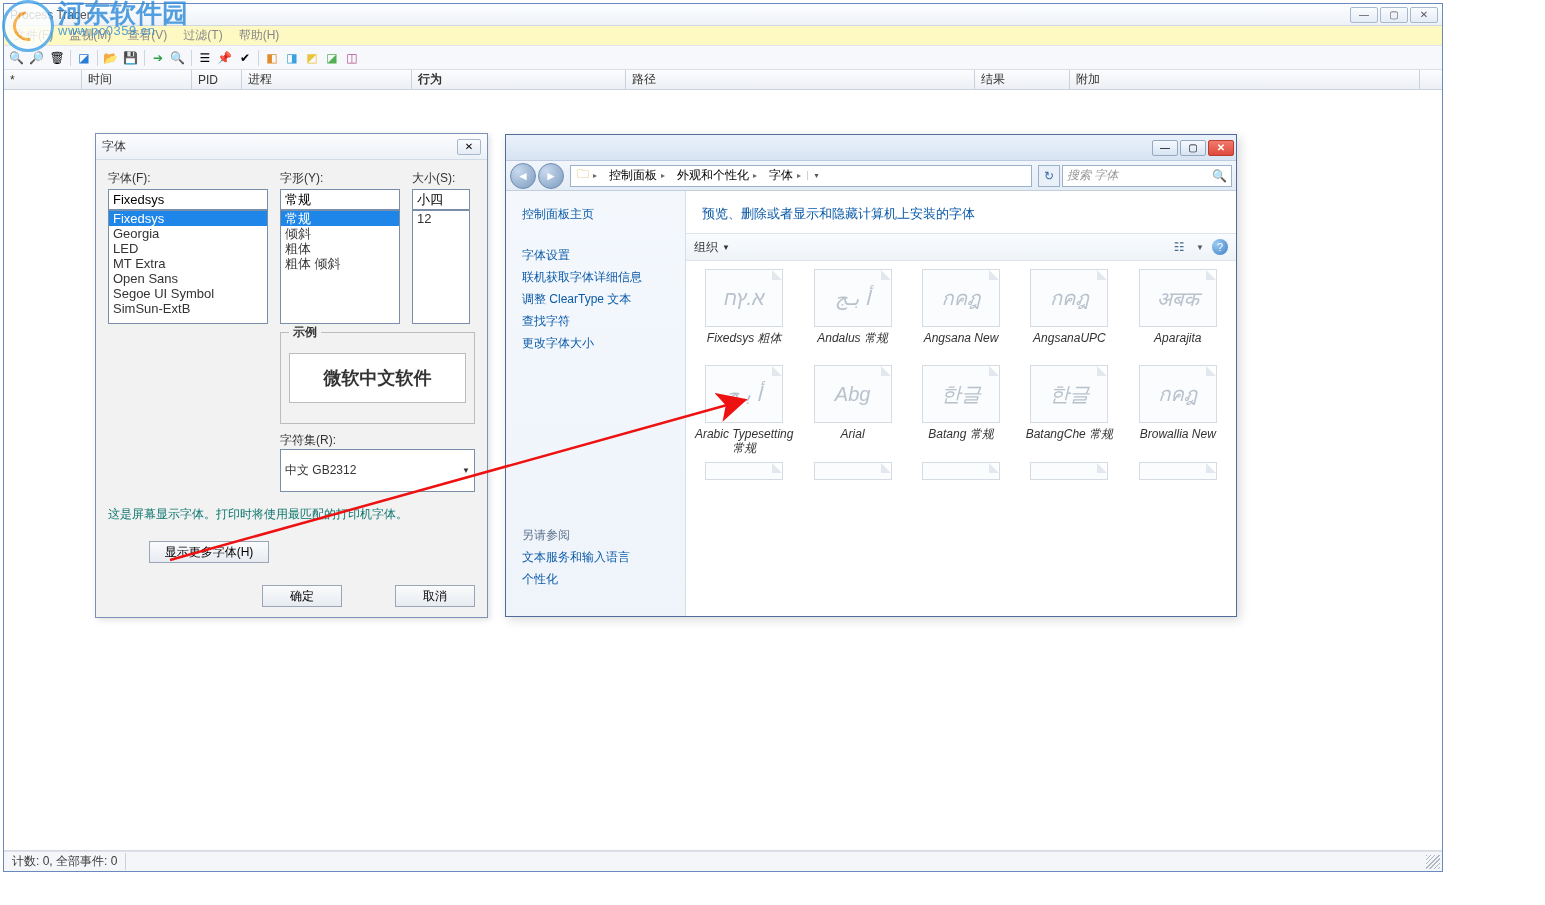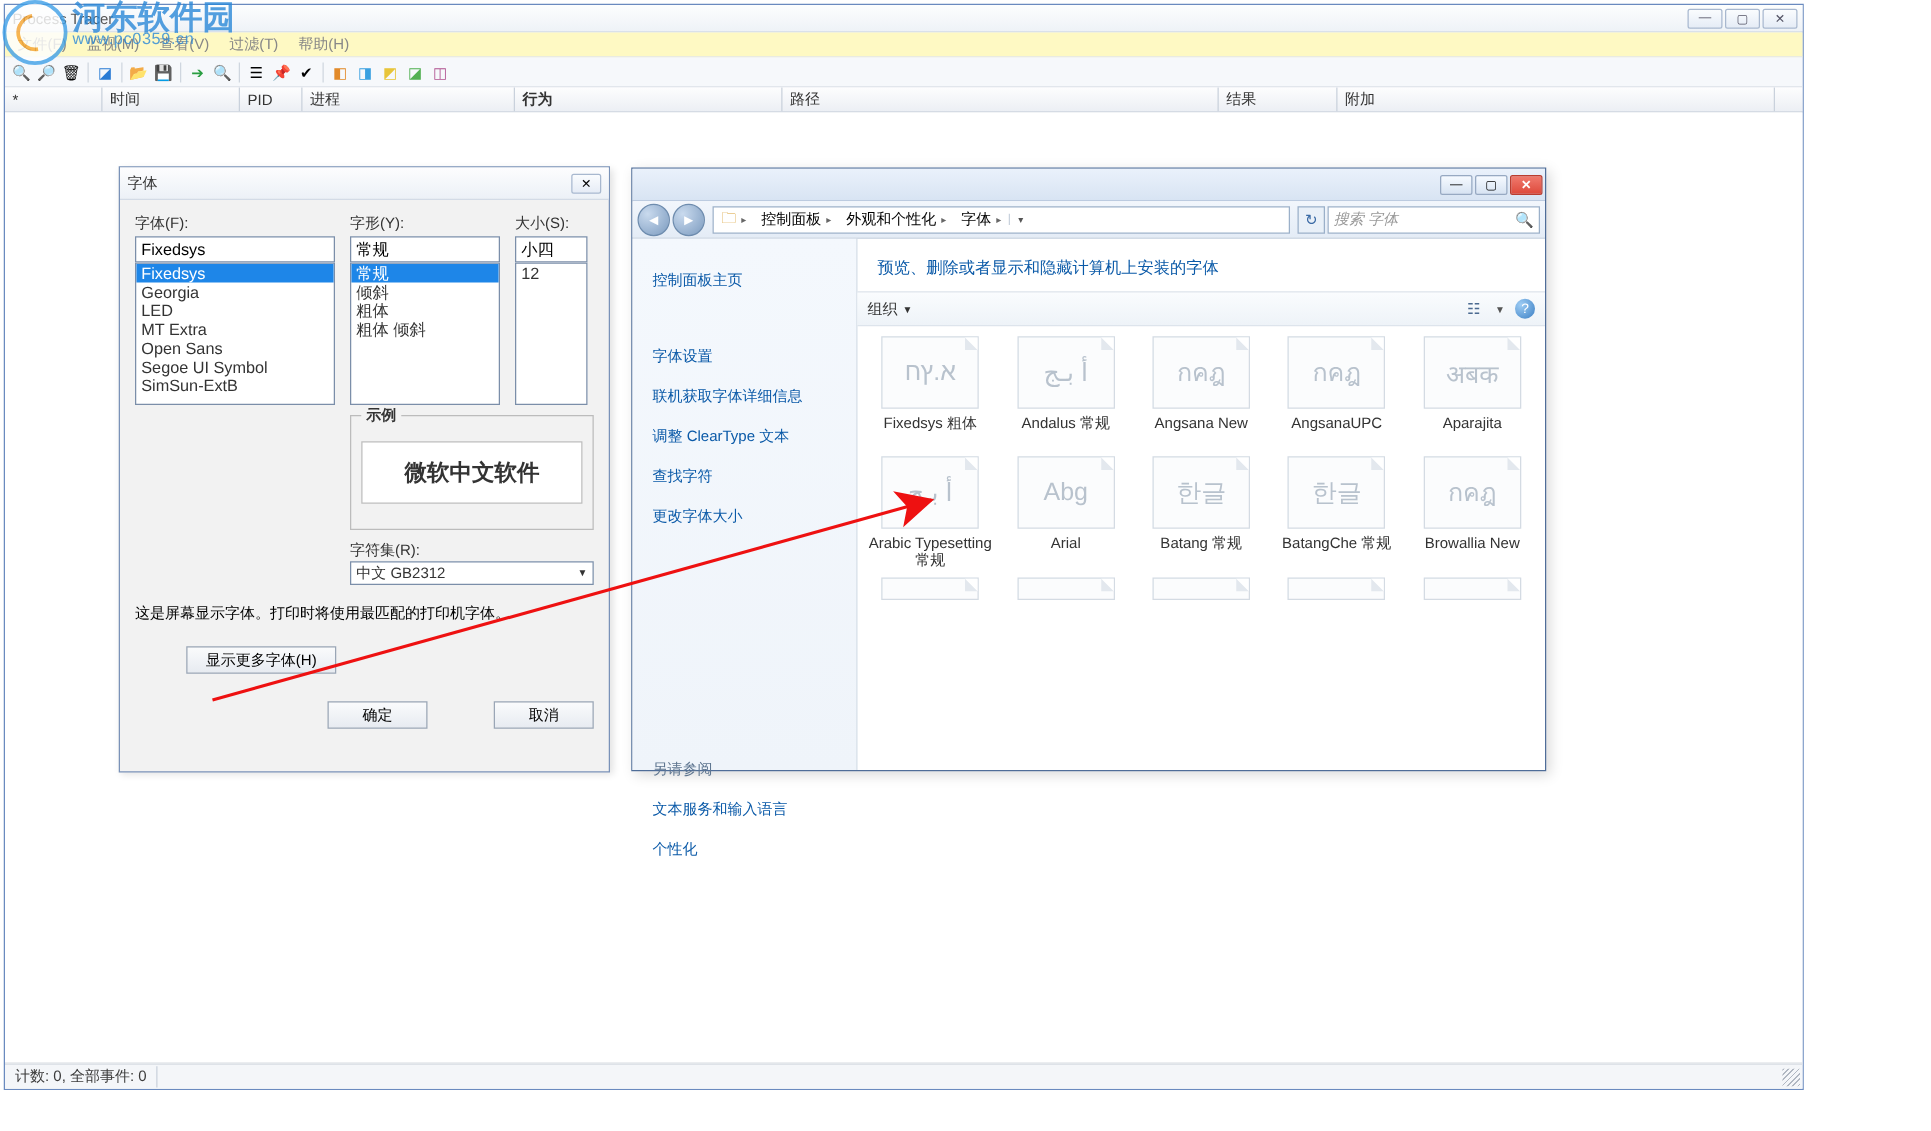--- a/index.html
+++ b/index.html
@@ -42,56 +42,56 @@
 .txt-input { width: 100%; border: 1px solid #7b8ea9; padding: 2px 4px; font-size: 13px; background: #fff; }
 .list-box { border: 1px solid #7b8ea9; background: #fff; overflow-y: scroll; font-size: 13px; }
 .list-box::-webkit-scrollbar { width: 16px; }
 .list-box::-webkit-scrollbar-track { background: #f0f0f0; border-left: 1px solid #d8d8d8; }
 .list-box::-webkit-scrollbar-thumb { background: #cdcdcd; border: 1px solid #b0b0b0; }
 .list-item { padding: 0 4px; line-height: 15px; cursor: pointer; white-space: nowrap; }
 .list-item.sel { background: #1e86e8; color: #fff; }
 .fieldset { border: 1px solid #bcbcbc; padding: 20px 8px; margin: 8px 0; position: relative; font-weight: bold; }
 .fieldset .legend { position: absolute; top: -9px; left: 8px; background: #f2f2f2; padding: 0 4px; font-size: 12px; }
 .sample-box { border: 1px solid #bcbcbc; background: #fff; height: 50px; display: flex; align-items: center; justify-content: center; font-size: 18px; font-family: SimSun, serif; }
-.combo { border: 1px solid #7b8ea9; background: #fff; padding: 0 4px; display: flex; align-items: center; justify-content: space-between; cursor: pointer; gap: 36px; }
+.combo { border: 1px solid #7b8ea9; background: #fff; padding: 12px 4px; display: flex; align-items: center; justify-content: space-between; cursor: pointer; gap: 36px; }
 .combo .arr { font-size: 8px; }
-.dlg-note { font-size: 12px; color: #000000; margin: 14px 0 18px; }
+.dlg-note { font-size: 12px; color: #0f766e; margin: 14px 0 18px; }
 .dlg-btn { min-width: 80px; height: 22px; border: 1px solid #9aa6b6; background: linear-gradient(#fafbfc,#e7ebf1); cursor: pointer; font-size: 12px; margin-left: 41px; }
 .dlg-btns { display: flex; gap: 12px; justify-content: flex-end; margin-top: 22px; }
 
 
 .explorer { position: absolute; left: 505px; top: 134px; width: 732px; height: 483px; background: #fff; border: 1px solid #4f6d98; box-shadow: 3px 3px 10px rgba(0,0,0,.15); }
 .exp-titlebar { height: 26px; background: linear-gradient(#eaf1fb,#d8e4f3); border-bottom: 1px solid #bccbe0; display: flex; justify-content: flex-end; align-items: center; padding: 0 2px; }
 .exp-win-btn { width: 26px; height: 16px; margin-left: 2px; border: 1px solid #97a9c2; border-radius: 2px; background: linear-gradient(#f6faff,#d7e3f2); display: flex; align-items: center; justify-content: center; font-size: 10px; cursor: pointer; }
 .exp-win-btn.close { background: linear-gradient(#f07a6e,#de4a3c); border-color: #b93d30; color: #fff; font-weight: bold; }
 .exp-nav { height: 30px; background: linear-gradient(#f2f6fc,#e4ecf6); border-bottom: 1px solid #c3cfde; display: flex; align-items: center; padding: 0 4px; gap: 2px; }
 .nav-round { width: 26px; height: 26px; border-radius: 50%; background: radial-gradient(circle at 30% 30%,#c9daee,#7c9bbf); border: 1px solid #6e8cae; display: flex; align-items: center; justify-content: center; color: #fff; font-size: 12px; cursor: pointer; }
 .addr-bar { flex: 1; height: 22px; border: 1px solid #9bb0c9; background: #fff; display: flex; align-items: center; margin: 0 4px; font-size: 12px; }
 .addr-seg { padding: 0 6px; display: flex; align-items: center; gap: 4px; }
 .addr-seg .tri { font-size: 8px; color: #666; }
 .addr-drop { width: 18px; border-left: 1px solid #c9d2dd; text-align: center; cursor: pointer; font-size: 8px; color: #555; }
 .refresh-btn { width: 22px; height: 22px; border: 1px solid #9bb0c9; background: #e9f0f8; display: flex; align-items: center; justify-content: center; color: #3a6aa5; cursor: pointer; }
 .search-bar { width: 170px; height: 22px; border: 1px solid #9bb0c9; background: #fff; display: flex; align-items: center; padding: 0 4px; color: #999; font-style: italic; }
 .search-bar .mag { margin-left: auto; color: #4e76a7; font-style: normal; }
 
 .exp-body { display: flex; height: calc(100% - 56px); }
 .exp-side { width: 180px; background: linear-gradient(#f4f8fd,#eff4fa); border-right: 1px solid #d4dde8; padding: 10px 0 10px 16px; font-size: 12px; }
-.exp-side a { display: block; color: #0b5aa8; text-decoration: none; margin: 15px 0; cursor: pointer; }
+.exp-side a { display: block; color: #0b5aa8; text-decoration: none; margin: 5px 0; cursor: pointer; }
 .exp-side .sep { height: 14px; }
 .exp-side .grp-head { color: #5f7690; margin-bottom: 4px; }
 .exp-main { flex: 1; display: flex; flex-direction: column; position: relative; }
 .exp-heading { padding: 14px 16px 10px; color: #0b5aa8; font-size: 13px; }
 .exp-toolbar { height: 28px; border-top: 1px solid #dde4ec; border-bottom: 1px solid #dde4ec; background: linear-gradient(#fafcfe,#eef3f8); display: flex; align-items: center; padding: 0 8px; font-size: 12px; }
 .org-btn { display: flex; align-items: center; gap: 4px; cursor: pointer; color: #333; }
 .org-btn .tri { font-size: 8px; }
 .exp-toolbar .right { margin-left: auto; display: flex; align-items: center; gap: 8px; }
 .exp-toolbar .ico { width: 18px; height: 18px; display: flex; align-items: center; justify-content: center; border: 1px solid transparent; cursor: pointer; color: #4b6a91; }
 .help-ico { width: 16px; height: 16px; border-radius: 50%; background: radial-gradient(circle at 30% 30%,#9dccf4,#3b7fc4); color: #fff; font-size: 11px; display: flex; align-items: center; justify-content: center; cursor: pointer; }
 .font-grid { flex: 1; overflow: hidden; padding: 8px 6px; display: grid; grid-template-columns: repeat(5,1fr); gap: 6px 4px; align-content: start; }
-.font-tile { text-align: center; font-size: 12px; color: #333; cursor: pointer; }
+.font-tile { text-align: center; font-size: 12px; color: #333; cursor: pointer; font-style: italic; }
 .tile-thumb { width: 78px; height: 58px; margin: 0 auto 4px; border: 1px solid #d4dbe3; background: #fbfcfd; position: relative; display: flex; align-items: center; justify-content: center; color: #b8c2cd; font-size: 20px; }
 .tile-thumb::before { content: ""; position: absolute; top: -3px; right: -3px; width: 78px; height: 58px; border: 1px solid #e2e7ec; background: #fefefe; z-index: -1; }
 .tile-thumb.fold::after { content: ""; position: absolute; top: 0; right: 0; border-width: 0 10px 10px 0; border-style: solid; border-color: #fff #fff #e3e8ee #e3e8ee; }
 .tile-label { line-height: 1.2; min-height: 28px; }
 .exp-status { height: 42px; border-top: 1px solid #dde4ec; background: linear-gradient(#f8fafd,#eef3f8); display: flex; align-items: center; padding: 0 10px; font-size: 12px; color: #444; gap: 12px; }
 .fonts-ico { width: 32px; height: 32px; background: linear-gradient(#fbe7a1,#e9bf52); border: 1px solid #d6ab3e; position: relative; display: flex; align-items: flex-end; justify-content: center; }
 .fonts-ico::before { content: "A"; font-family: "Times New Roman", serif; font-weight: bold; font-size: 20px; color: #2d4e96; position: absolute; bottom: -3px; left: 2px; }
 
 
 .arrow-svg { position: absolute; left: 150px; top: 385px; width: 620px; height: 185px; pointer-events: none; z-index: 50; }

